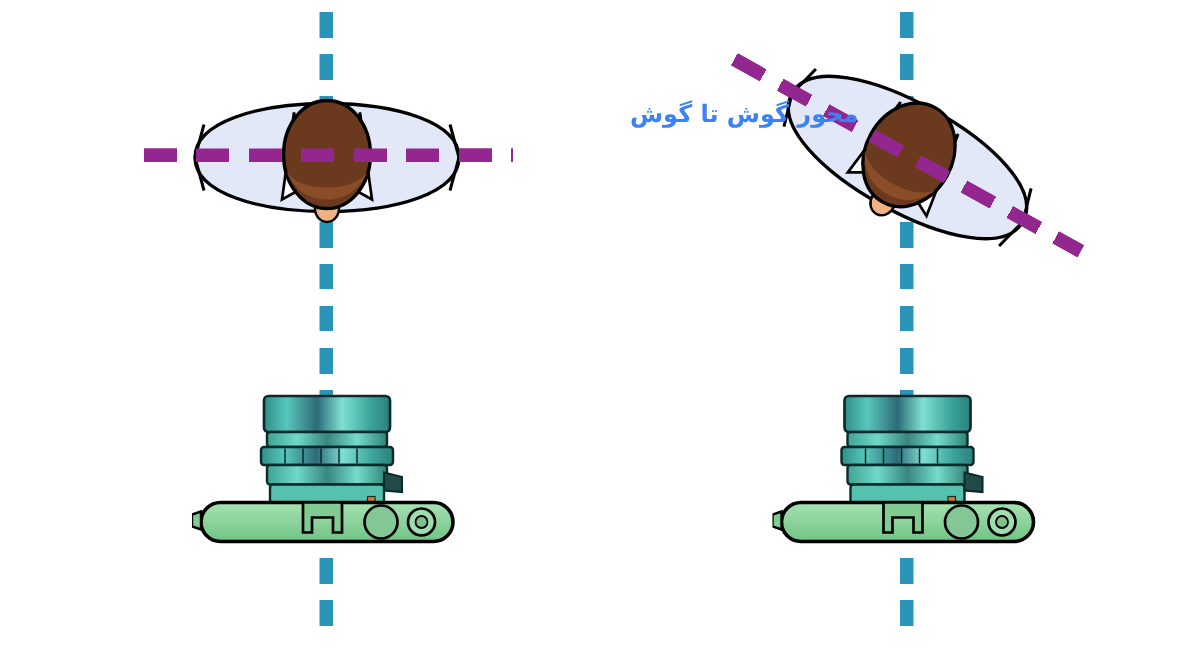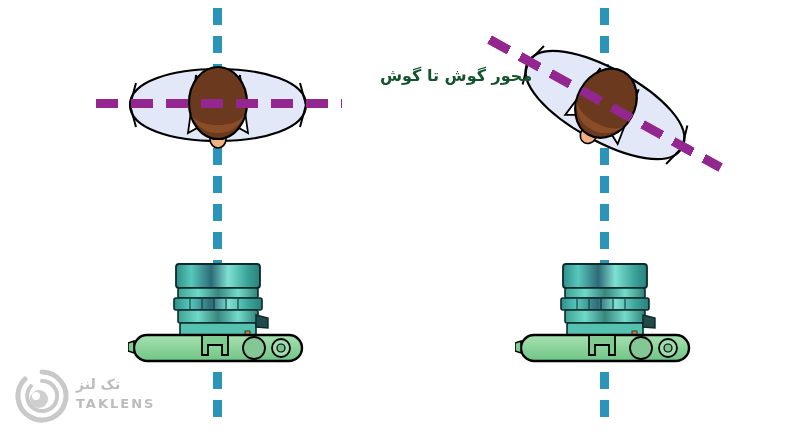--- a/index.html
+++ b/index.html
@@ -28,21 +28,21 @@
   }
   .label-fa {
     position: absolute;
     font-family: "DejaVu Sans", sans-serif;
     font-size: 16px;
     font-weight: bold;
     white-space: nowrap;
     direction: rtl;
     unicode-bidi: bidi-override;
   }
-  .label-purple { color: #14532d; }
+  .label-purple { color: #3b82f6; margin-left: 40px; }
   .label-teal   { color: #2b95b9; }
 
   .figure-wrap {
     position: absolute;
     width: 260px;
     height: 120px;
   }
   .hline-purple {
     position: absolute;
     height: 9px;
@@ -239,24 +239,14 @@
         <circle cx="153" cy="93" r="9" fill="#9fdcaf" stroke="#000000" stroke-width="1.8"></circle>
         <circle cx="153" cy="93" r="4" fill="#7ec18e" stroke="#000000" stroke-width="1.2"></circle>
         <path d="M 6 86 L 0 88 L 0 96 L 6 98 Z" fill="#7fcb92" stroke="#000000" stroke-width="1.6"></path>
       </g>
     </svg>
   </div>
 
   <div class="label-fa label-purple" style="left:380px; top:66px;">محور گوش تا گوش</div>
 
 
-  <div class="logo">
-    <svg width="56" height="56" viewBox="0 0 56 56">
-      <path d="M 28 4 A 24 24 0 1 1 11 11" fill="none" stroke="#c9c9c9" stroke-width="5" stroke-linecap="round"></path>
-      <path d="M 28 13 A 15 15 0 1 1 17 18" fill="none" stroke="#c9c9c9" stroke-width="4" stroke-linecap="round"></path>
-      <circle cx="25" cy="31" r="9" fill="#cfcfcf"></circle>
-      <circle cx="22" cy="28" r="4" fill="#ffffff"></circle>
-    </svg>
-    <div class="logo-text-fa">تک لنز</div>
-    <div class="logo-text">TAKLENS</div>
-  </div>
 
 </div>
 
 </body></html>

